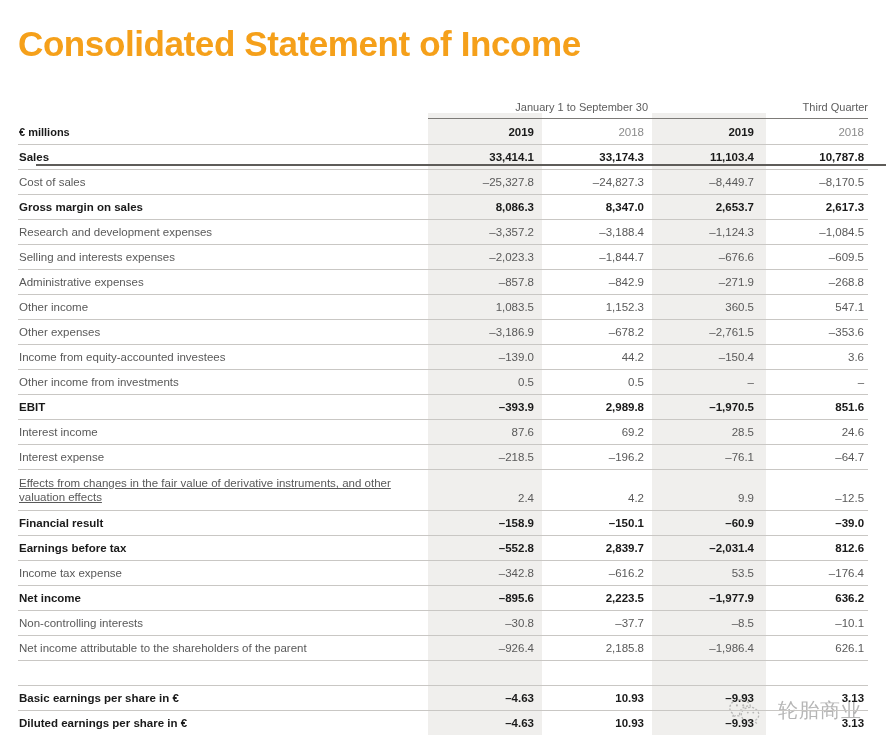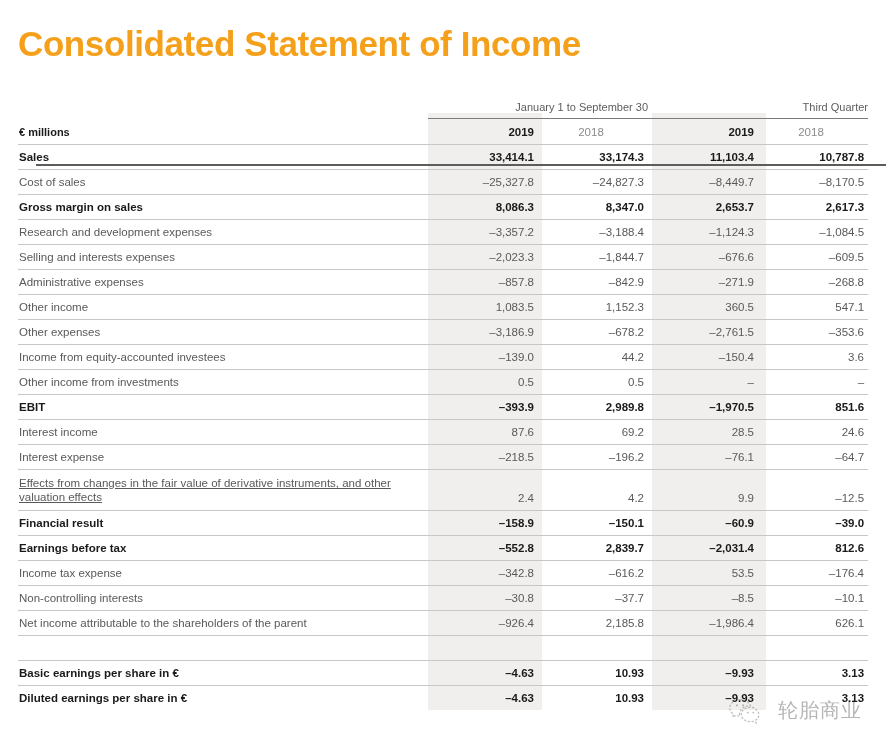--- a/index.html
+++ b/index.html
@@ -90,21 +90,20 @@
     font-size: 11.5px;
     padding-right: 4px;
   }
   tr.col-head th.yr.cur {
     font-weight: bold;
     color: #1a1a1a;
   }
   tr.col-head th.yr.prev {
     font-weight: normal;
     color: #8b8b8b;
-    text-align: center;
   }
 
   
   tbody tr td {
     border-top: 1px solid #c9c7c4;
     padding: 5px 0 5px 0;
     height: 11px;
   }
   tbody tr td.label {
     text-align: left;
@@ -313,20 +312,27 @@
           <td class="num">–2,031.4</td>
           <td class="num">812.6</td>
         </tr>
         <tr class="">
           <td class="label">Income tax expense</td>
           <td class="num">–342.8</td>
           <td class="num">–616.2</td>
           <td class="num">53.5</td>
           <td class="num">–176.4</td>
         </tr>
+        <tr class="strong ">
+          <td class="label">Net income</td>
+          <td class="num">–895.6</td>
+          <td class="num">2,223.5</td>
+          <td class="num">–1,977.9</td>
+          <td class="num">636.2</td>
+        </tr>
         <tr class="">
           <td class="label">Non-controlling interests</td>
           <td class="num">–30.8</td>
           <td class="num">–37.7</td>
           <td class="num">–8.5</td>
           <td class="num">–10.1</td>
         </tr>
         <tr class="">
           <td class="label">Net income attributable to the shareholders of the parent</td>
           <td class="num">–926.4</td>

